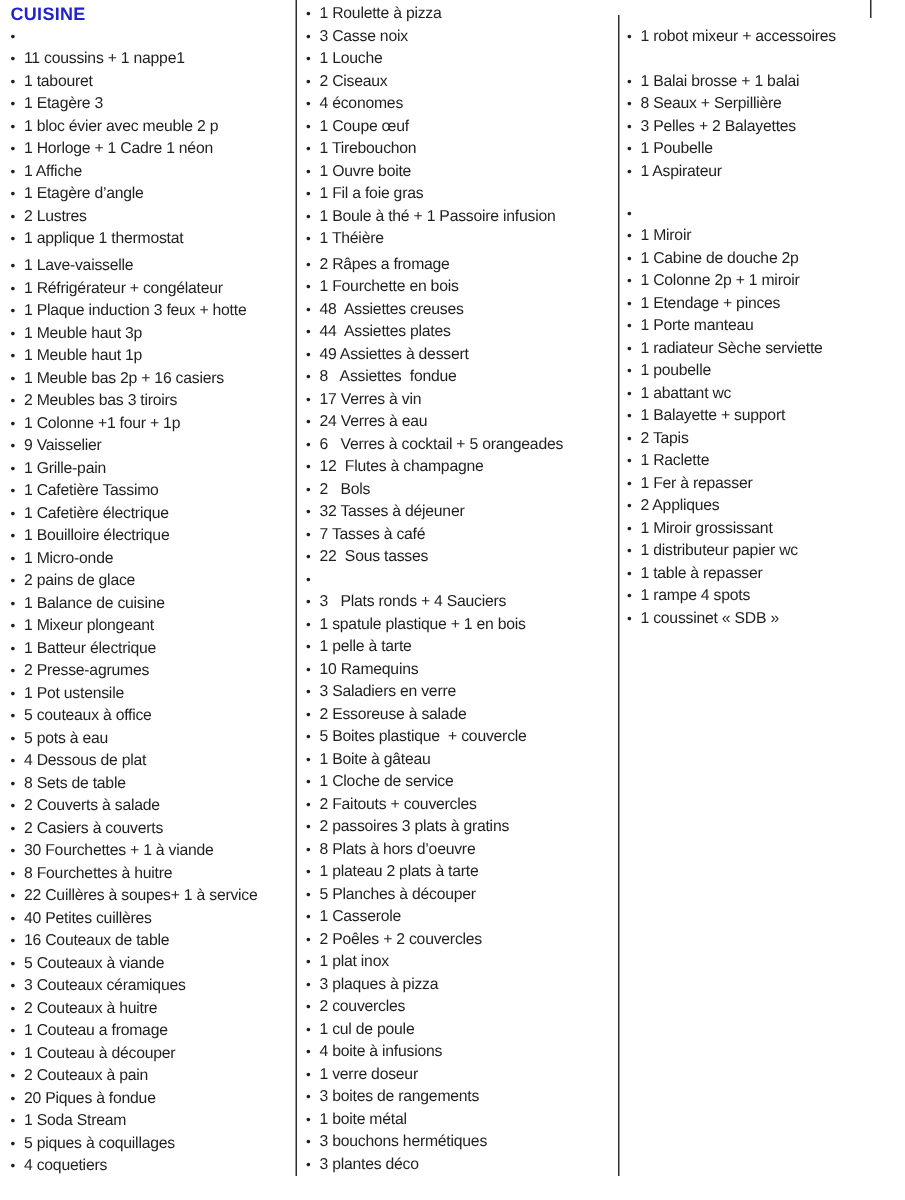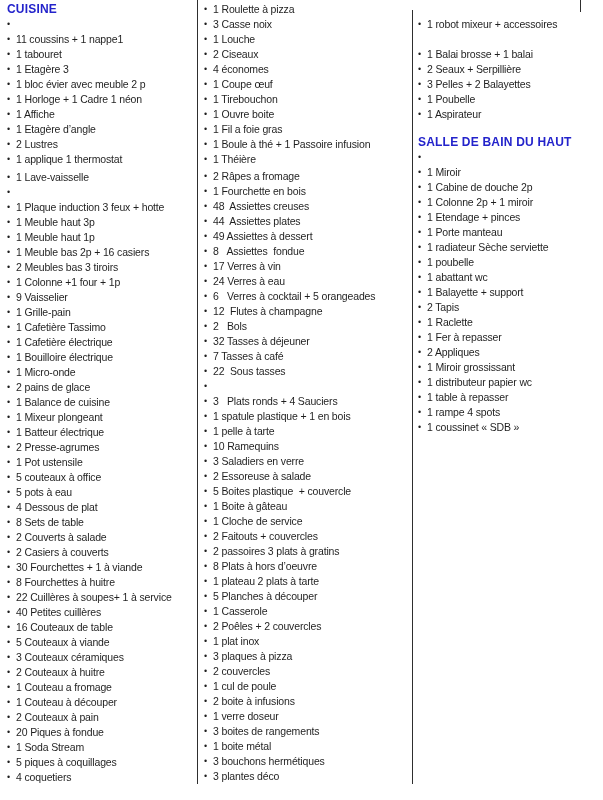--- a/index.html
+++ b/index.html
@@ -86,20 +86,21 @@
         <span class="bullet">•</span>
         <span class="txt">1 applique 1 thermostat</span>
       </div>
       <div style="height: 3px;"></div>
       <div class="row">
         <span class="bullet">•</span>
         <span class="txt">1 Lave-vaisselle</span>
       </div>
       <div class="row">
         <span class="bullet">•</span>
+        <span class="txt">1 Réfrigérateur + congélateur</span>
       </div>
       <div class="row">
         <span class="bullet">•</span>
         <span class="txt">1 Plaque induction 3 feux + hotte</span>
       </div>
       <div class="row">
         <span class="bullet">•</span>
         <span class="txt">1 Meuble haut 3p</span>
       </div>
       <div class="row">
@@ -431,21 +432,21 @@
       <div class="row">
         <span class="bullet">•</span>
         <span class="txt">2 couvercles</span>
       </div>
       <div class="row">
         <span class="bullet">•</span>
         <span class="txt">1 cul de poule</span>
       </div>
       <div class="row">
         <span class="bullet">•</span>
-        <span class="txt">2 boite à infusions</span>
+        <span class="txt">4 boite à infusions</span>
       </div>
       <div class="row">
         <span class="bullet">•</span>
         <span class="txt">1 verre doseur</span>
       </div>
       <div class="row">
         <span class="bullet">•</span>
         <span class="txt">3 boites de rangements</span>
       </div>
       <div class="row">
@@ -466,36 +467,35 @@
         <span class="bullet">•</span>
         <span class="txt">1 robot mixeur + accessoires</span>
       </div>
       <div style="height: 15px;"></div>
       <div class="row">
         <span class="bullet">•</span>
         <span class="txt">1 Balai brosse + 1 balai</span>
       </div>
       <div class="row">
         <span class="bullet">•</span>
-        <span class="txt">2 Seaux + Serpillière</span>
+        <span class="txt">8 Seaux + Serpillière</span>
       </div>
       <div class="row">
         <span class="bullet">•</span>
         <span class="txt">3 Pelles + 2 Balayettes</span>
       </div>
       <div class="row">
         <span class="bullet">•</span>
         <span class="txt">1 Poubelle</span>
       </div>
       <div class="row">
         <span class="bullet">•</span>
         <span class="txt">1 Aspirateur</span>
       </div>
       <div style="height: 13px;"></div>
-      <div class="hdr">SALLE DE BAIN DU HAUT</div>
       <div class="row">
         <span class="bullet">•</span>
       </div>
       <div class="row">
         <span class="bullet">•</span>
         <span class="txt">1 Miroir</span>
       </div>
       <div class="row">
         <span class="bullet">•</span>
         <span class="txt">1 Cabine de douche 2p</span>

